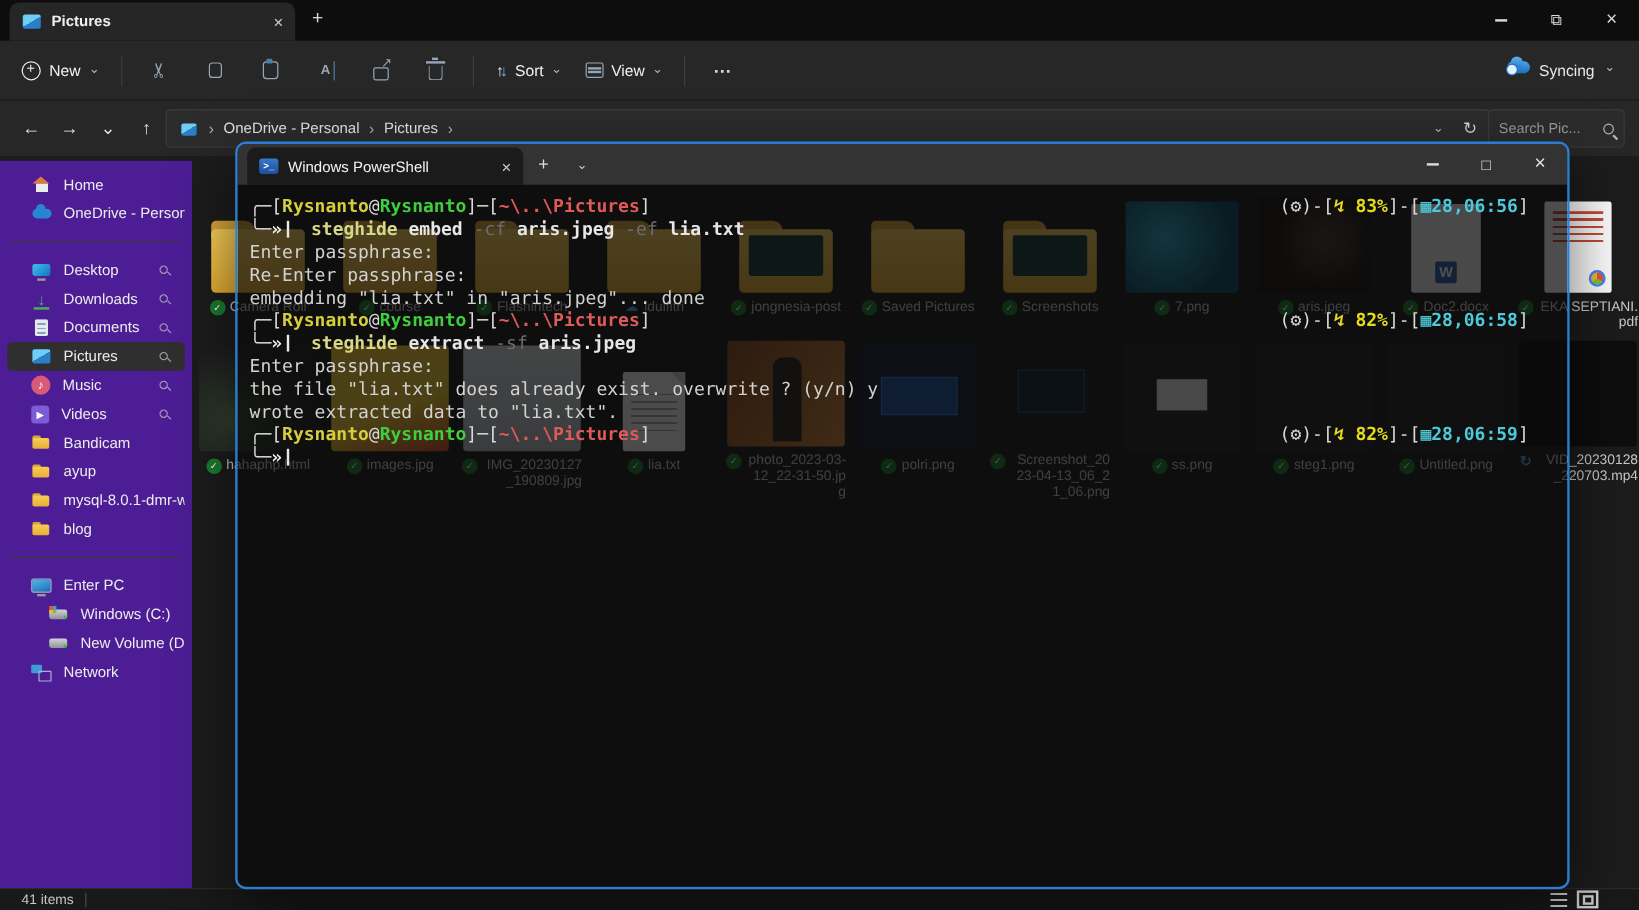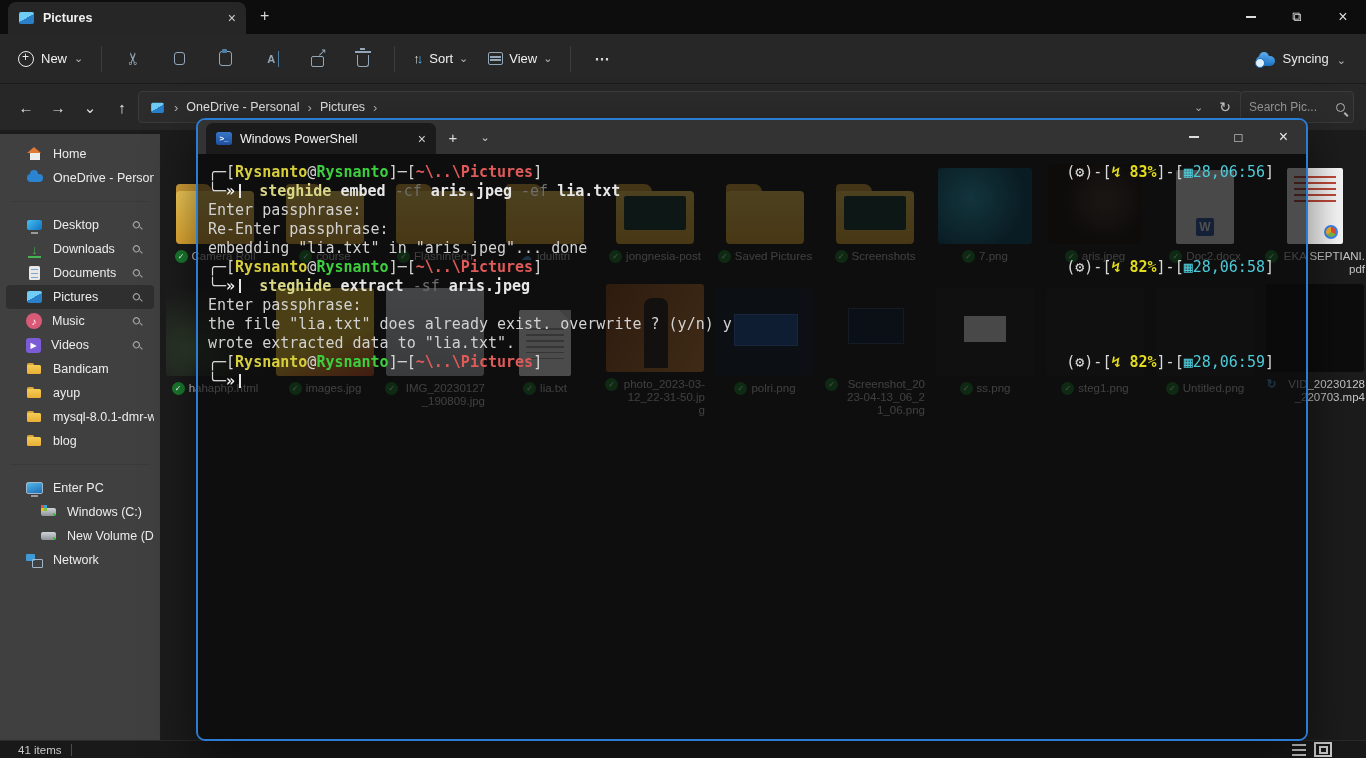--- a/index.html
+++ b/index.html
@@ -43,21 +43,21 @@
   .ic-share{width:13px;height:11px;border:1.5px solid #93a7b8;border-radius:2px;position:relative;margin-top:5px}
   .ic-share::before{content:"↗";position:absolute;right:-4px;top:-11px;font-size:11px;color:#93a7b8}
   .ic-del{width:12px;height:12px;border:1.5px solid #93a7b8;border-top:none;border-radius:0 0 3px 3px;position:relative;margin-top:5px}
   .ic-del::before{content:"";position:absolute;left:-3.5px;top:-4px;width:16px;height:1.5px;background:#93a7b8}
   .ic-del::after{content:"";position:absolute;left:2px;top:-7px;width:5px;height:2px;background:#93a7b8}
   .sortup{color:#e8e8e8;font-size:13px}.sortdn{color:#4cc2ff;font-size:13px;margin-left:-3px}
   .ic-view{width:15px;height:13px;border:1.5px solid #93a7b8;border-radius:2px;position:relative}
   .ic-view::before{content:"";position:absolute;left:1px;right:1px;top:3px;height:1.5px;background:#93a7b8;box-shadow:0 3px 0 #93a7b8}
   .lblbtn{display:flex;align-items:center;gap:6px;padding:0 10px;height:38px;font-size:13px;color:#f0f0f0}
   .more{font-size:15px;font-weight:bold;color:#d8d8d8;letter-spacing:1px}
-  .syncbtn{margin-left:auto;margin-right:20px;display:flex;align-items:flex-end;gap:8px}
+  .syncbtn{margin-left:auto;margin-right:20px;display:flex;align-items:flex-start;gap:8px}
   .cloud{width:19px;height:10px;background:linear-gradient(180deg,#4aa3e8,#1e6fc0);border-radius:6px;position:relative}
   .cloud::before{content:"";position:absolute;left:3px;top:-4px;width:10px;height:10px;border-radius:50%;
     background:linear-gradient(180deg,#5db0f0,#2a7cc9)}
   .cloud::after{content:"";position:absolute;left:-1px;bottom:-2px;width:8px;height:8px;border-radius:50%;
     background:#dff1ff;border:1.5px solid #1e6fc0}
 
   .x-addr{position:absolute;left:0;top:84px;right:0;height:46px;background:#272727}
   .navarrows{position:absolute;left:10px;top:0;height:46px;display:flex;align-items:center}
   .nav{width:32px;text-align:center;font-size:15px;color:#e4e4e4}
   .crumbbox{position:absolute;left:138px;top:7px;right:124px;height:32px;background:#2c2c2c;
@@ -65,21 +65,21 @@
   .csep{color:#b0b0b0;font-size:13px}
   .crumb-right{margin-left:auto;display:flex;gap:16px;align-items:center;color:#cfcfcf}
   .searchbox{position:absolute;right:12px;top:7px;width:114px;height:32px;background:#2c2c2c;
     border:1px solid #3b3b3b;border-radius:4px;display:flex;align-items:center;padding:0 8px}
   .searchbox input{flex:1;min-width:0;background:transparent;border:none;outline:none;color:#c9c9c9;font-size:12px;font-family:inherit}
   .searchbox input::placeholder{color:#9a9a9a}
   .mag{width:9px;height:9px;border:1.5px solid #b5b5b5;border-radius:50%;position:relative;flex:none}
   .mag::after{content:"";position:absolute;left:8px;top:8px;width:5px;height:1.5px;background:#b5b5b5;transform:rotate(45deg);transform-origin:0 0}
 
   
-  .sidebar{position:absolute;left:0;top:134px;width:160px;bottom:18px;background:#404040;padding-top:8px}
+  .sidebar{position:absolute;left:0;top:134px;width:160px;bottom:18px;background:#4c1d95;padding-top:8px}
   .sb-item{display:flex;align-items:center;height:24px;margin:0 6px;padding-left:20px;gap:10px;
     border-radius:4px;font-size:12.5px;color:#ececec;white-space:nowrap;overflow:hidden}
   .sb-item.sel{background:#2f2f2f}
   .sb-item.ind{padding-left:34px}
   .sb-label{overflow:hidden;white-space:nowrap;flex:1}
   .sb-divider{height:23px;position:relative}
   .sb-divider::after{content:"";position:absolute;left:10px;right:10px;top:11px;height:1px;background:#3a3a3a}
   .pin{width:11px;height:11px;position:relative;flex:none;margin-right:10px;transform:rotate(-45deg);opacity:.8}
   .pin::before{content:"";position:absolute;width:5px;height:5px;border:1.5px solid #c0c0c0;border-radius:50%;left:1px;top:0}
   .pin::after{content:"";position:absolute;width:1.5px;height:4px;background:#c0c0c0;left:4.5px;top:7px}
@@ -186,21 +186,21 @@
   .t-ctl{margin-left:auto;display:flex}
   .t-ctl .wc{width:45px;display:flex;align-items:center;justify-content:center;color:#e6e6e6;font-size:13px}
   .t-body{height:calc(100% - 34px);background:rgba(10,10,10,0.72);padding:9px 0 0 10px;
     font-family:"DejaVu Sans Mono","Liberation Mono",monospace;font-size:15px;line-height:19px}
   .tline{display:flex;align-items:baseline;height:19px;white-space:pre;padding-right:32px}
   .rprompt{margin-left:auto}
   .s-w{color:#d9d9d9}.s-u{color:var(--termUser);font-weight:bold}.s-h{color:var(--termHost);font-weight:bold}
   .s-p{color:var(--termPath);font-weight:bold}.s-cmd{color:var(--termCmd);font-weight:bold}
   .s-f{color:var(--termFlag);font-weight:normal}.s-t{color:var(--termText)}
   .s-t2{color:#e6e6e6;font-weight:bold}.s-b{color:var(--termBattery);font-weight:bold}
-  .s-c{color:var(--termClock);font-weight:normal}.s-a{color:#f2f2f2;font-weight:bold}
+  .s-c{color:var(--termClock);font-weight:bold}.s-a{color:#f2f2f2;font-weight:bold}
   .pbar{display:inline-block;width:2px;height:14px;background:#e8e8e8;transform:translateY(2px);margin-left:4px}
 </style>
 </head>
 <body>
 
 <div>
 
   <div class="x-tabstrip">
     <div class="x-tab">
       <span class="si si-pic"></span>

